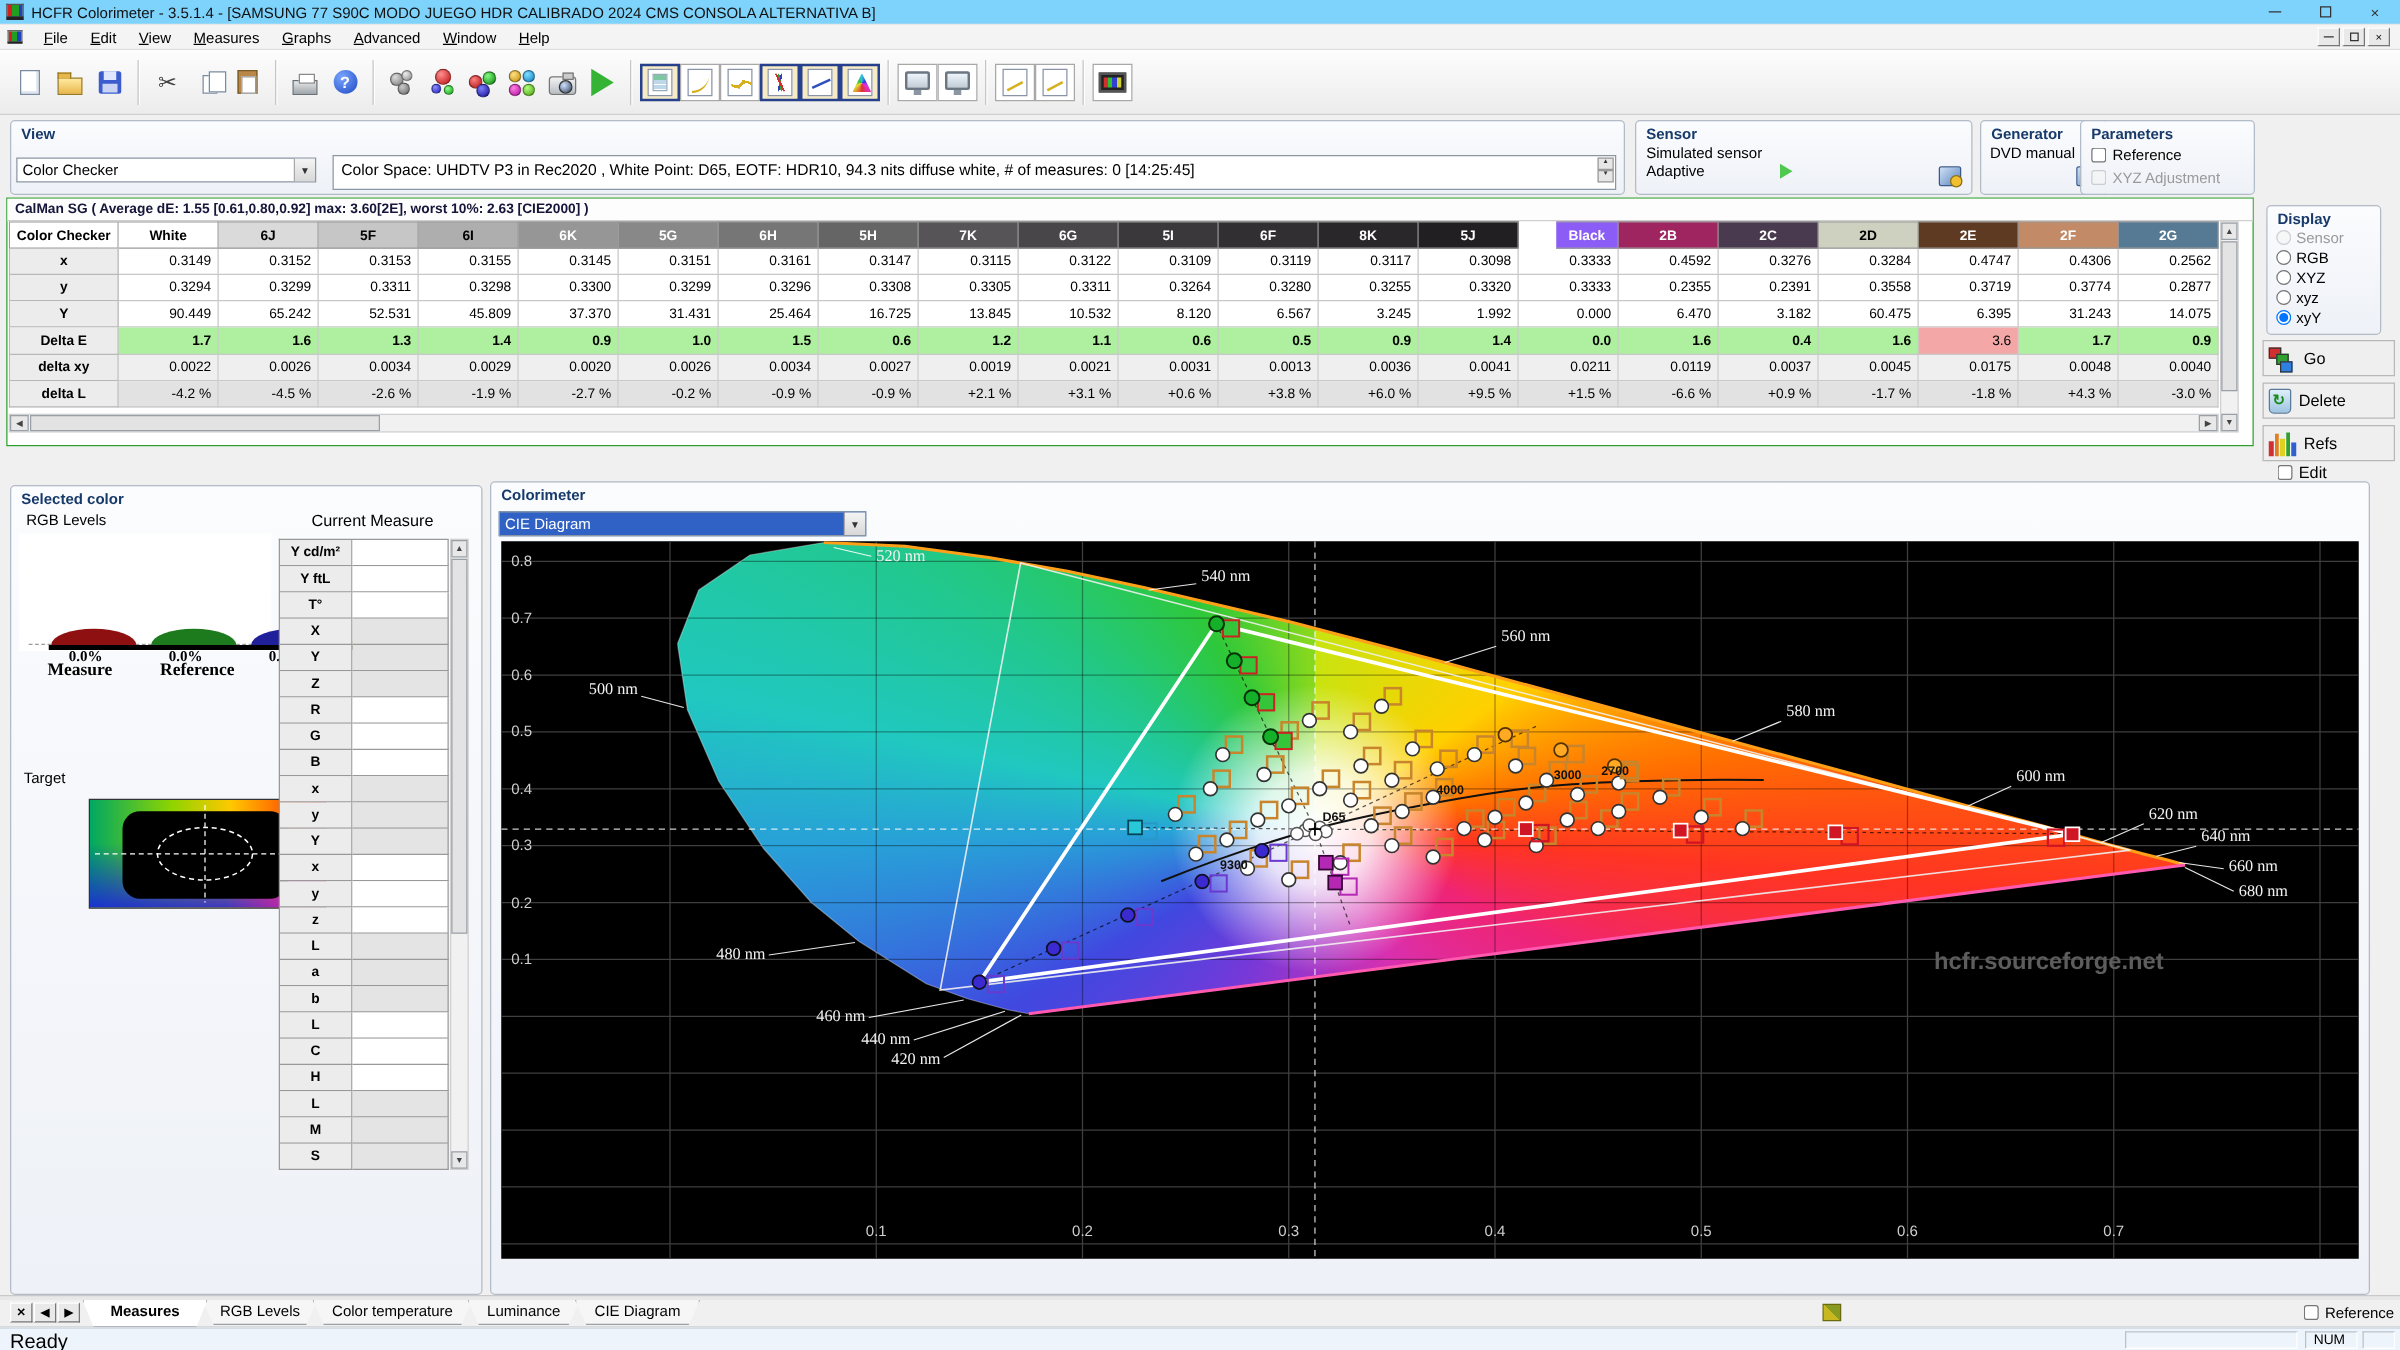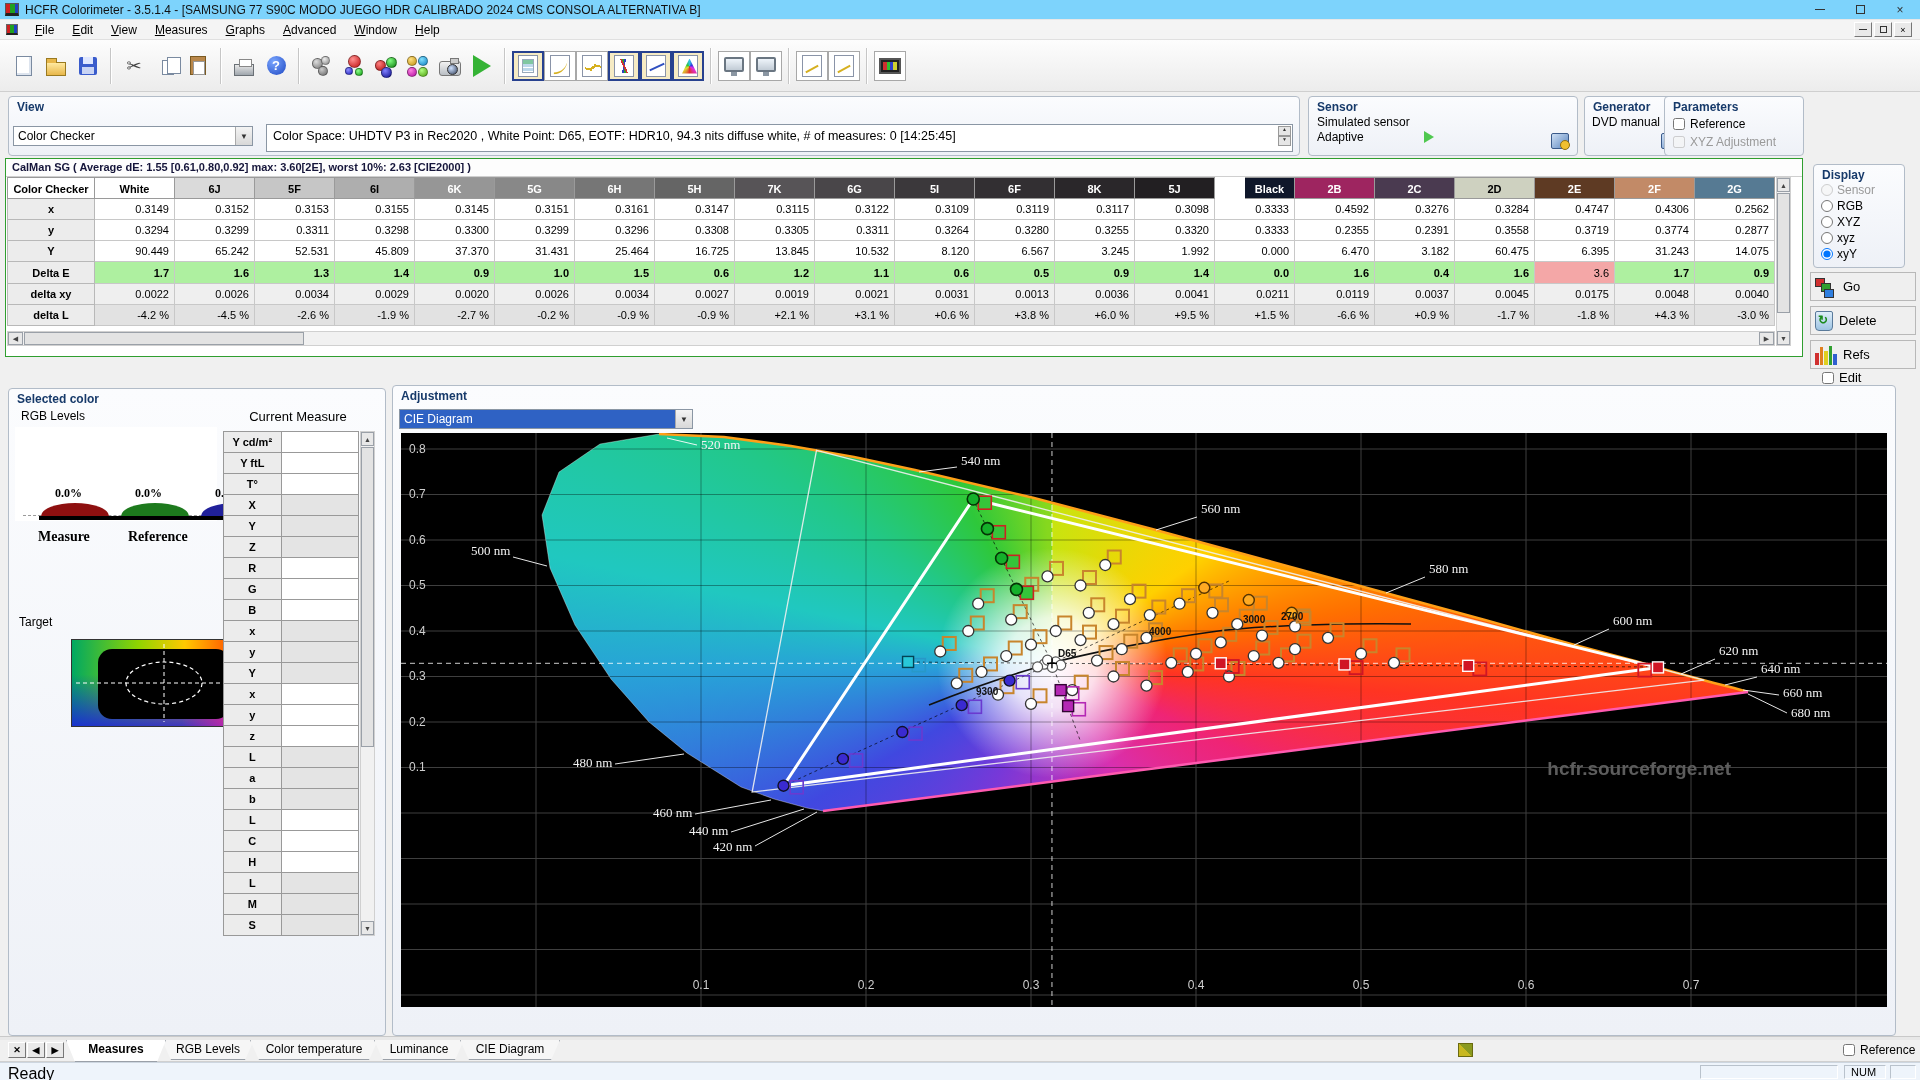--- a/index.html
+++ b/index.html
@@ -143,21 +143,21 @@
   .refs-ic i { width:4px; display:block; }
   .del-ic { width:18px; height:20px; background:linear-gradient(#dfeefa,#9ec4e2); border:1px solid #5a7a9a;
     border-radius:2px 2px 4px 4px; position:relative; }
   .del-ic:after { content:"↻"; position:absolute; left:2px; top:1px; font-size:12px; color:#1a8a1a; font-weight:bold; }
 
   
   #selcolor-box { left:8px; top:388px; width:378px; height:648px; }
   #rgb-area { position:absolute; left:6px; top:38px; width:202px; height:94px; background:#fff; }
   #rgb-dash { position:absolute; left:8px; top:88px; width:194px; border-top:1px dashed #9a9a9a; }
   .hump { position:absolute; height:13px; border-radius:50% 50% 0 0 / 100% 100% 0 0; }
-  .hump-label { position:absolute; font-family:"Liberation Serif",serif; font-weight:bold; font-size:12px; }
+  .hump-label { position:absolute; font-family:"Liberation Serif",serif; font-weight:bold; font-size:12px;margin-top:32px; }
   #rgb-baseline { position:absolute; left:30px; top:515px; width:314px; height:4px; background:#000; }
   .mr-label { position:absolute; font-family:"Liberation Serif",serif; font-weight:bold; font-size:14px; }
   #target-patch { position:absolute; left:62px; top:250px; width:190px; height:88px; border:1px solid #333;
     background:radial-gradient(90px 60px at 92% 95%,rgba(255,40,160,.9),rgba(255,40,160,0) 70%),
       linear-gradient(to bottom,rgba(0,0,0,0) 40%,rgba(30,30,225,.85)),
       linear-gradient(to right,#00a862,#8fd400 35%,#ffc800 60%,#ff5400 85%,#ff2020); }
   #target-black { position:absolute; left:26px; top:9px; width:132px; height:70px; background:#000; border-radius:14px; }
 
   
   #cm-table { position:absolute; left:214px; top:42px; width:136px; border-top:1px solid #999; border-left:1px solid #999; }
@@ -406,21 +406,21 @@
         <div class="mh" style="background: rgb(150, 150, 150); color: rgb(255, 255, 255);">6K</div>
         <div class="mh" style="background: rgb(136, 136, 136); color: rgb(255, 255, 255);">5G</div>
         <div class="mh" style="background: rgb(118, 118, 118); color: rgb(255, 255, 255);">6H</div>
         <div class="mh" style="background: rgb(101, 101, 101); color: rgb(255, 255, 255);">5H</div>
         <div class="mh" style="background: rgb(87, 84, 87); color: rgb(255, 255, 255);">7K</div>
         <div class="mh" style="background: rgb(73, 70, 73); color: rgb(255, 255, 255);">6G</div>
         <div class="mh" style="background: rgb(59, 56, 59); color: rgb(255, 255, 255);">5I</div>
         <div class="mh" style="background: rgb(50, 47, 50); color: rgb(255, 255, 255);">6F</div>
         <div class="mh" style="background: rgb(42, 39, 42); color: rgb(255, 255, 255);">8K</div>
         <div class="mh" style="background: rgb(34, 31, 34); color: rgb(255, 255, 255);">5J</div>
-        <div class="mh" style="background: #0f172a; color: rgb(255, 255, 255); margin-left: 30px;">Black</div>
+        <div class="mh" style="background: #8b5cf6; color: rgb(255, 255, 255); margin-left: 30px;">Black</div>
         <div class="mh" style="background: rgb(158, 37, 96); color: rgb(255, 255, 255);">2B</div>
         <div class="mh" style="background: rgb(74, 58, 80); color: rgb(255, 255, 255);">2C</div>
         <div class="mh" style="background: rgb(206, 209, 192); color: rgb(0, 0, 0);">2D</div>
         <div class="mh" style="background: rgb(94, 58, 35); color: rgb(255, 255, 255);">2E</div>
         <div class="mh" style="background: rgb(194, 138, 103); color: rgb(255, 255, 255);">2F</div>
         <div class="mh" style="background: rgb(86, 122, 147); color: rgb(255, 255, 255);">2G</div>
         <div class="mlab row21">x</div>
         <div class="mcell row21">0.3149</div>
         <div class="mcell row21">0.3152</div>
         <div class="mcell row21">0.3153</div>
@@ -746,21 +746,21 @@
       </div>
     </div>
   <div class="scroll-track" style="left:351px;top:42px;width:15px;height:505px">
     <div class="scroll-btn" style="left:0;top:0;width:13px;height:14px">▲</div>
     <div class="scroll-thumb" style="left:0;top:15px;width:13px;height:300px"></div>
     <div class="scroll-btn" style="left:0;bottom:0;width:13px;height:14px">▼</div>
   </div>
 </div>
 
 <div class="gbox" id="info-box">
-  <div class="gbox-title">Adjustment</div>
+  <div class="gbox-title">Colorimeter</div>
   <div class="dropdown selected" style="left:6px;top:23px;width:294px">
     <span class="dd-text">CIE Diagram</span>
     <span class="dd-arrow">▼</span>
   </div>
   <div id="cie-plot">
     <svg id="cie-grid" width="1486" height="574">
         <line x1="135" y1="0" x2="135" y2="574" stroke="#3f3f3f" stroke-width="1"></line>
         <line x1="300" y1="0" x2="300" y2="574" stroke="#3f3f3f" stroke-width="1"></line>
         <line x1="465" y1="0" x2="465" y2="574" stroke="#3f3f3f" stroke-width="1"></line>
         <line x1="630" y1="0" x2="630" y2="574" stroke="#3f3f3f" stroke-width="1"></line>

